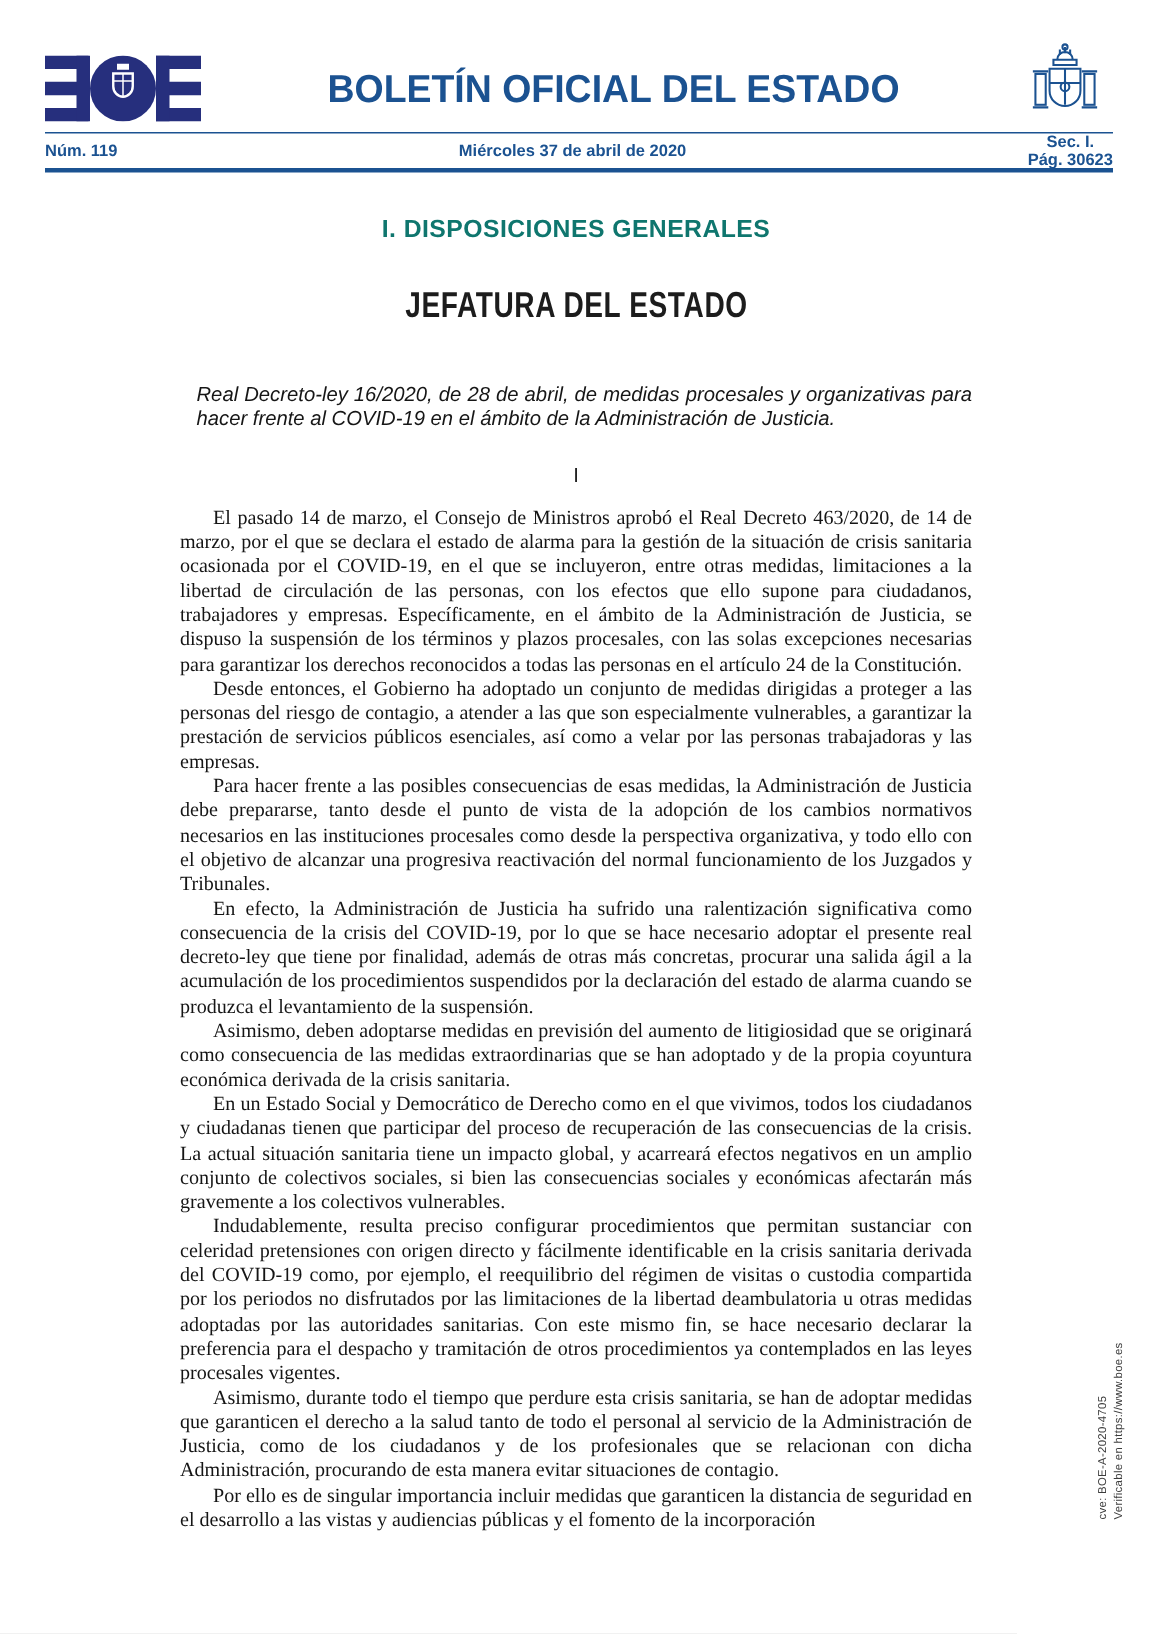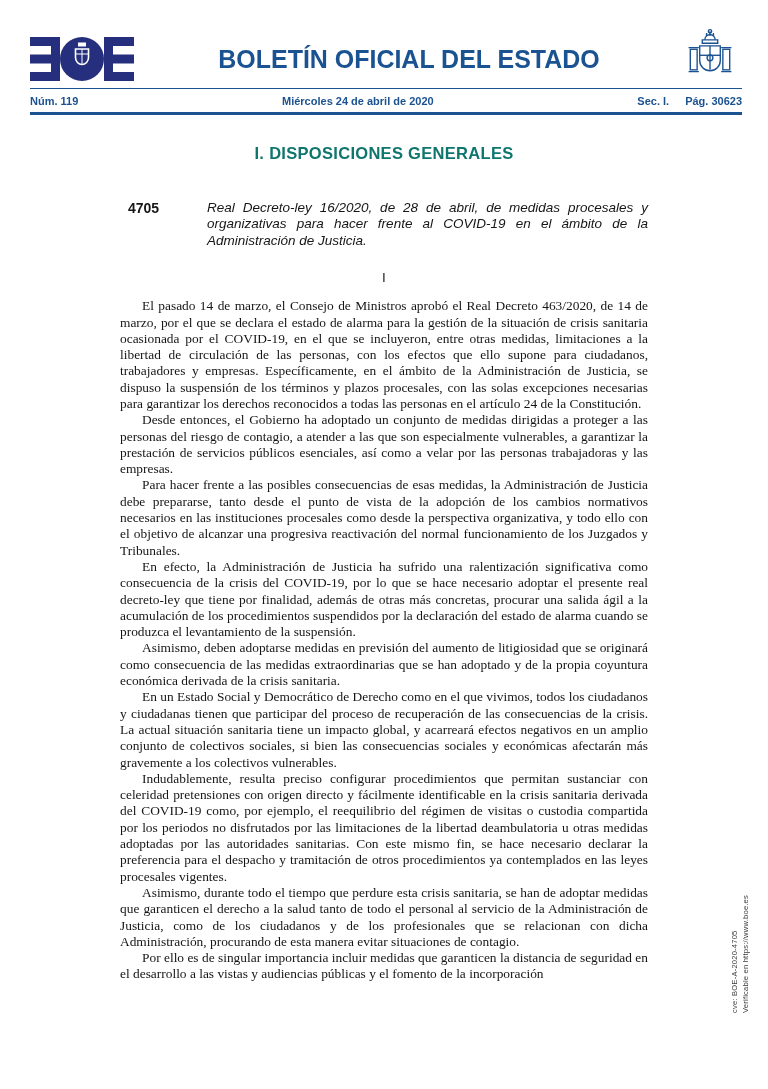--- a/index.html
+++ b/index.html
@@ -30,21 +30,21 @@
   .rule-thin{
     position:absolute;top:88px;left:30px;right:26px;
     height:1px;background:#1b5291;
   }
   .meta-row{
     position:absolute;top:90px;left:30px;right:26px;
     height:22px;
     display:flex;align-items:center;justify-content:space-between;
     color:#1b5291;font-weight:bold;font-size:11px;
   }
-  .meta-right{display:flex;align-items:center;}
+  .meta-right{display:flex;align-items:center;flex-direction:column;}
   .meta-gap{display:inline-block;width:16px;}
   .rule-thick{
     position:absolute;top:112px;left:30px;right:26px;
     height:2.5px;background:#1b5291;
   }
   
   .content{
     position:absolute;top:136px;left:120px;width:528px;
   }
   .section-heading{
@@ -150,37 +150,39 @@
           <circle cx="30" cy="36" r="3.4"></circle>
         </g>
       </svg>
     </div>
   </div>
 
   <div class="rule-thin"></div>
 
   <div class="meta-row">
     <span>Núm. 119</span>
-    <span>Miércoles 24 de abril de 2020</span>
+    <span>Miércoles 37 de abril de 2020</span>
     <span class="meta-right">
       <span>Sec. I.</span>
       <span class="meta-gap"></span>
       <span>Pág. 30623</span>
     </span>
   </div>
 
   <div class="rule-thick"></div>
 
   <div class="content">
 
     <h1 class="section-heading">I. DISPOSICIONES GENERALES</h1>
 
+    <h2 class="dept-heading">
+      <span>JEFATURA DEL ESTADO</span>
+    </h2>
 
     <div class="item-row">
-      <div class="item-number">4705</div>
       <div class="item-title">Real Decreto-ley 16/2020, de 28 de abril, de medidas procesales y organizativas para hacer frente al COVID-19 en el ámbito de la Administración de Justicia.</div>
     </div>
 
     <div class="part-numeral">I</div>
 
     <div class="body-text">
       <p>El pasado 14 de marzo, el Consejo de Ministros aprobó el Real Decreto 463/2020, de 14 de marzo, por el que se declara el estado de alarma para la gestión de la situación de crisis sanitaria ocasionada por el COVID-19, en el que se incluyeron, entre otras medidas, limitaciones a la libertad de circulación de las personas, con los efectos que ello supone para ciudadanos, trabajadores y empresas. Específicamente, en el ámbito de la Administración de Justicia, se dispuso la suspensión de los términos y plazos procesales, con las solas excepciones necesarias para garantizar los derechos reconocidos a todas las personas en el artículo 24 de la Constitución.</p>
       <p>Desde entonces, el Gobierno ha adoptado un conjunto de medidas dirigidas a proteger a las personas del riesgo de contagio, a atender a las que son especialmente vulnerables, a garantizar la prestación de servicios públicos esenciales, así como a velar por las personas trabajadoras y las empresas.</p>
       <p>Para hacer frente a las posibles consecuencias de esas medidas, la Administración de Justicia debe prepararse, tanto desde el punto de vista de la adopción de los cambios normativos necesarios en las instituciones procesales como desde la perspectiva organizativa, y todo ello con el objetivo de alcanzar una progresiva reactivación del normal funcionamiento de los Juzgados y Tribunales.</p>
       <p>En efecto, la Administración de Justicia ha sufrido una ralentización significativa como consecuencia de la crisis del COVID-19, por lo que se hace necesario adoptar el presente real decreto-ley que tiene por finalidad, además de otras más concretas, procurar una salida ágil a la acumulación de los procedimientos suspendidos por la declaración del estado de alarma cuando se produzca el levantamiento de la suspensión.</p>

